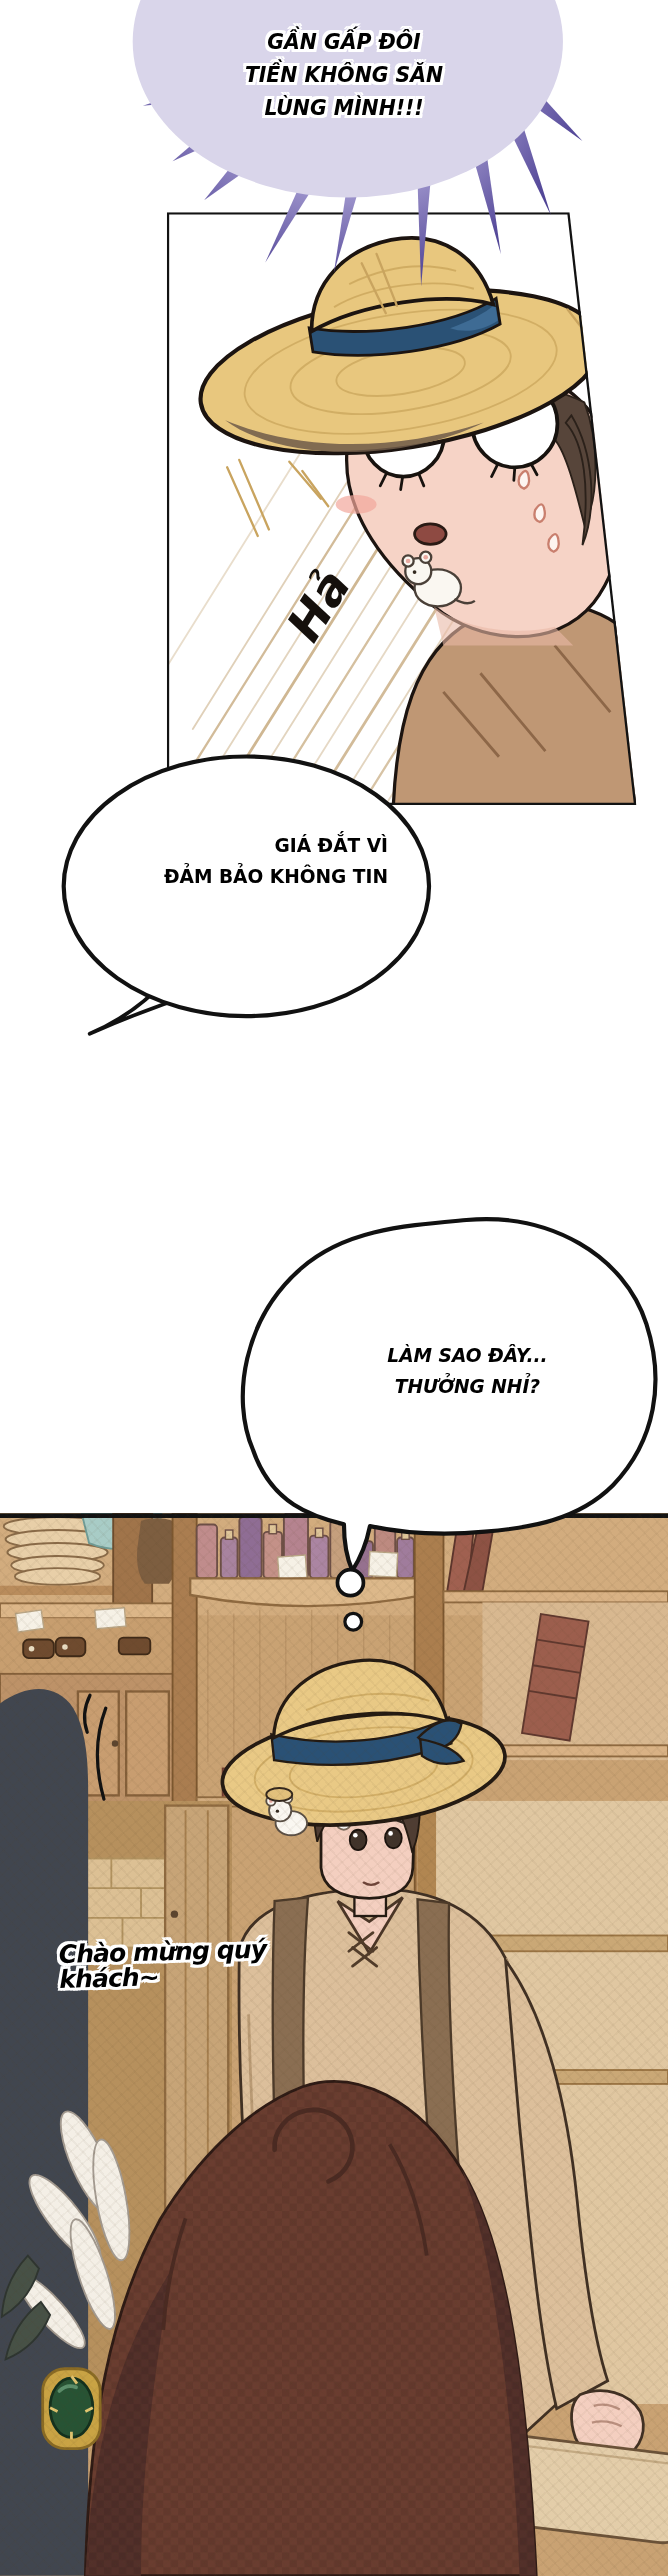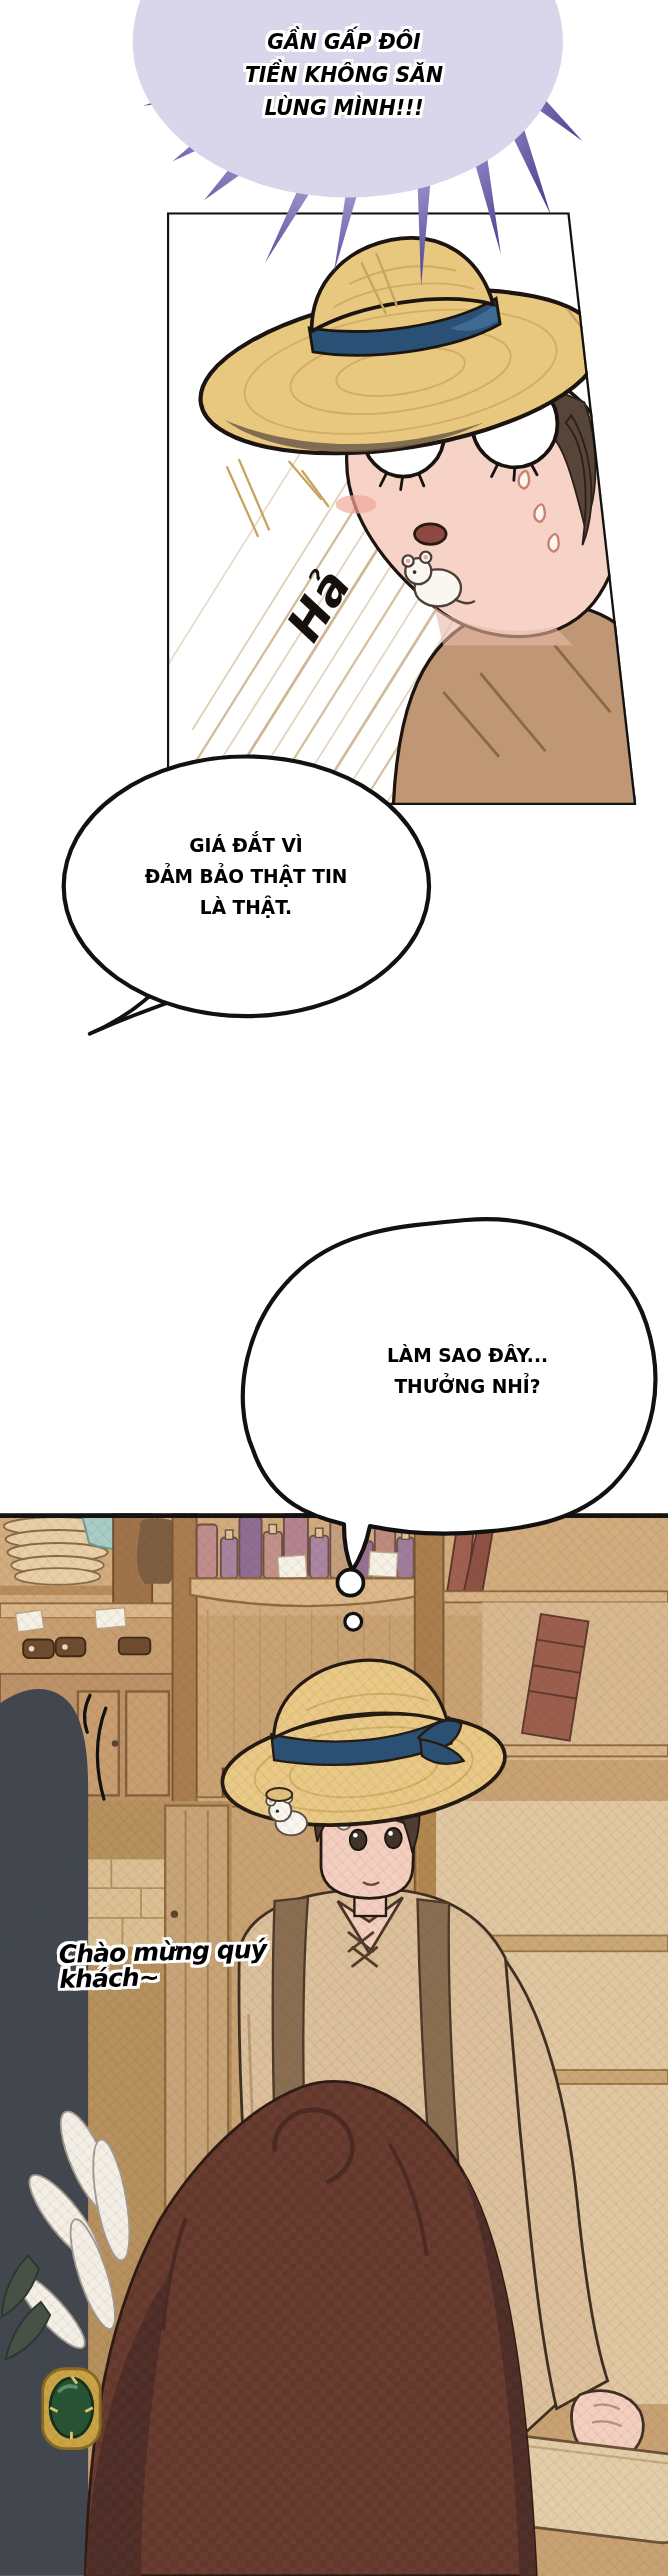--- a/index.html
+++ b/index.html
@@ -3,22 +3,22 @@
 <meta charset="utf-8">
 <style>
   html,body{margin:0;padding:0;background:#ffffff;}
   .page{position:relative;width:668px;height:2576px;background:#fff;overflow:hidden;
         font-family:"DejaVu Sans","Liberation Sans",sans-serif;}
   .abs{position:absolute;}
   .ctext{position:absolute;text-align:center;color:#000;font-weight:bold;line-height:1;}
   .owhite{text-shadow:-2.8px -2.8px 0 #fff,2.8px -2.8px 0 #fff,-2.8px 2.8px 0 #fff,2.8px 2.8px 0 #fff,
           -2.8px 0 0 #fff,2.8px 0 0 #fff,0 -2.8px 0 #fff,0 2.8px 0 #fff;}
   .burst-text{left:200px;top:15px;width:288px;font-size:20.4px;font-style:italic;line-height:33px;z-index:6;margin-top:11px;}
-  .speech-text{left:104px;top:830px;width:284px;font-size:18.6px;line-height:31px;z-index:6;}
-  .thought-text{left:330px;top:1340px;width:275px;font-size:18.6px;line-height:31px;z-index:6;}
+  .speech-text{left:104px;top:830px;width:284px;font-size:18.6px;line-height:31px;z-index:6;text-align:right;}
+  .thought-text{left:330px;top:1340px;width:275px;font-size:18.6px;font-style:italic;line-height:31px;z-index:6;}
   .greeting{left:59px;top:1938px;width:306px;font-size:25px;font-style:italic;font-weight:bold;
             letter-spacing:-0.9px;transform:rotate(-1.5deg);z-index:7;text-align:left;}
   .sfx{position:absolute;left:117px;top:368px;font-size:48px;font-weight:bold;font-style:italic;
        color:#15100c;transform:rotate(-58deg);z-index:2;}
   #panel1{left:165px;top:209px;width:475px;height:601px;z-index:1;}
   #burst{left:111px;top:0px;z-index:5;}
   #bubble2{left:56px;top:750px;z-index:5;}
   #bubble3{left:223px;top:1207px;z-index:4;}
   #shop{left:0;top:1513px;width:668px;height:1063px;z-index:1;background:#cda97e;}
   #shop .tex{position:absolute;left:0;top:0;width:668px;height:1063px;z-index:3;pointer-events:none;
@@ -167,22 +167,21 @@
     </svg>
     <span class="sfx">Hả</span>
   </div>
 
   <svg id="bubble2" class="abs" width="390" height="306" viewBox="0 0 420 330">
     <path d="M118,248 Q85,285 36,306 Q95,280 152,262 Z" fill="#fff" stroke="#111" stroke-width="4" stroke-linejoin="round"></path>
     <ellipse cx="205" cy="147" rx="197" ry="140" fill="#ffffff" stroke="#111" stroke-width="4.5"></ellipse>
   </svg>
   <div class="ctext speech-text">
     <div>GIÁ ĐẮT VÌ</div>
-    <div>ĐẢM BẢO THẬT TIN</div>
-    <div>LÀ THẬT.</div>
+    <div>ĐẢM BẢO KHÔNG TIN</div>
   </div>
 
   <svg id="bubble3" class="abs" width="446" height="436" viewBox="0 0 480 470">
     <path d="M262,14 C352,6 432,52 456,126 C476,188 466,252 420,300 C382,338 330,346 282,350
              C240,354 196,352 158,344 C154,364 148,378 139,392 C132,376 130,360 130,342
              C96,334 52,320 32,262 C8,206 22,120 84,66 C132,24 196,20 262,14 Z" fill="#ffffff" stroke="#111" stroke-width="4.5" stroke-linejoin="round"></path>
     <circle cx="137" cy="405" r="14" fill="#fff" stroke="#111" stroke-width="4"></circle>
     <circle cx="140" cy="447" r="9" fill="#fff" stroke="#111" stroke-width="3.5"></circle>
   </svg>
   <div class="ctext thought-text">

